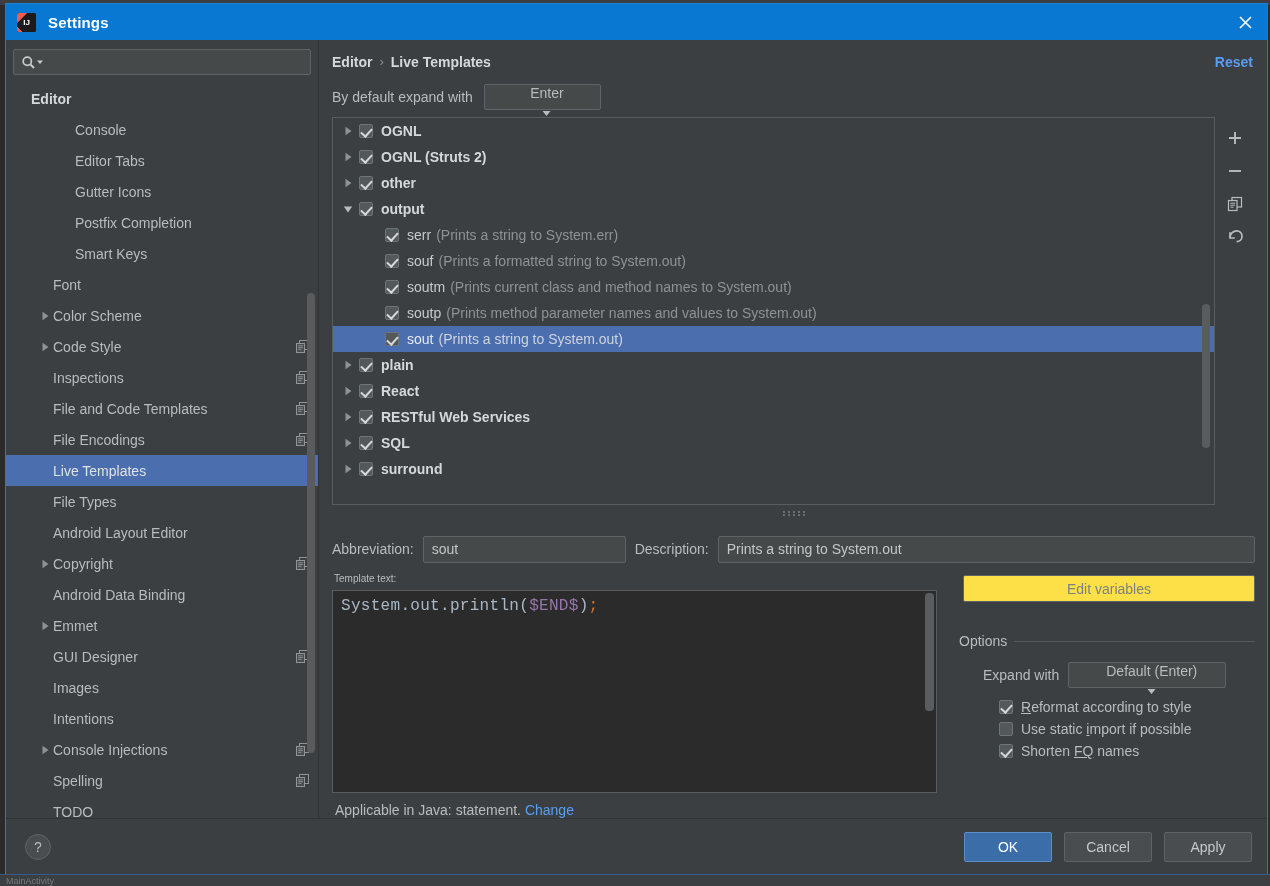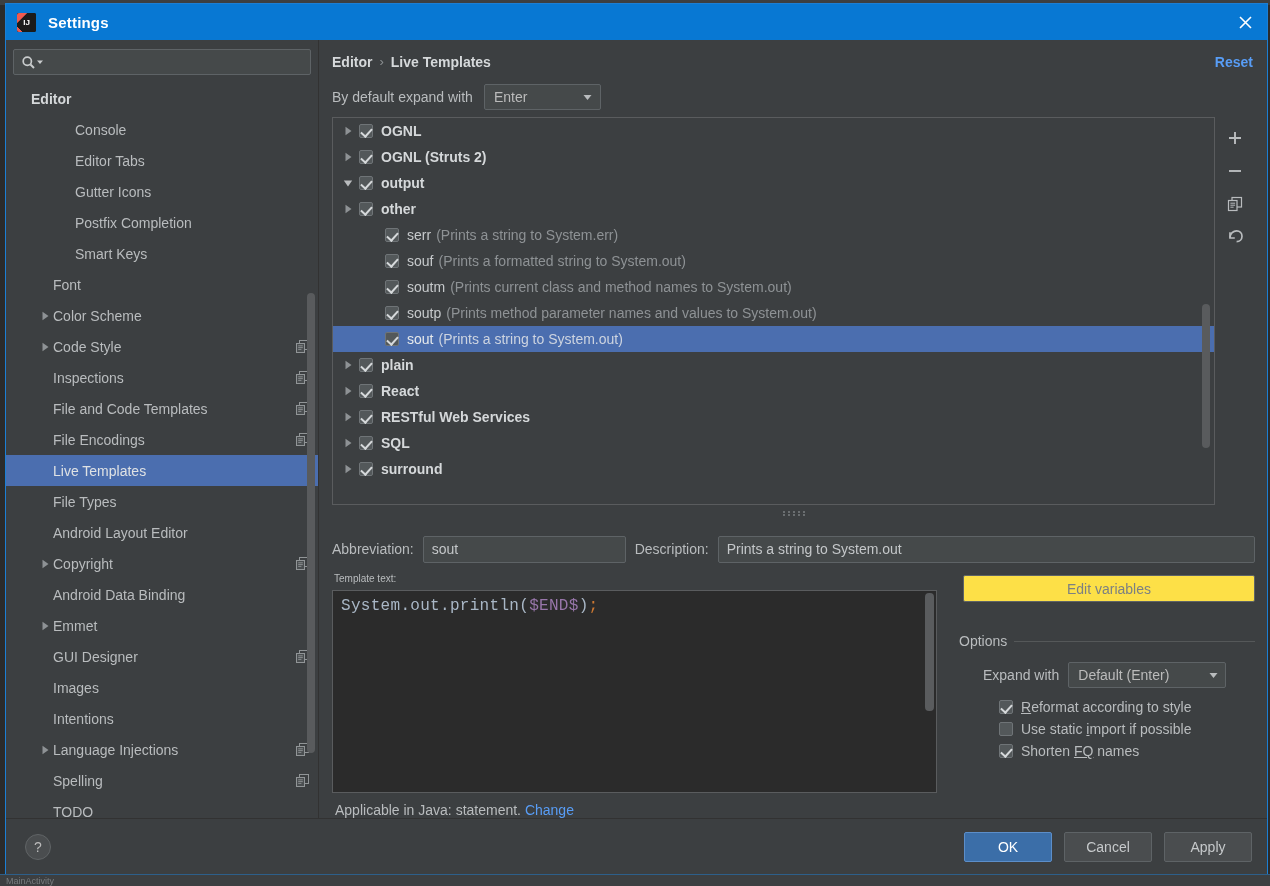--- a/index.html
+++ b/index.html
@@ -139,21 +139,21 @@
 
   .expand-row {
     height: 40px; flex: 0 0 40px; display: flex; align-items: center;
     gap: 11px;
   }
   .lbl { color: #b9bcbe; font-size: 14px; }
 
   .combo {
     height: 26px; background: #45494a; border: 1px solid #5e6366;
     border-radius: 2px; display: flex; align-items: center;
-    padding: 0 0 0 9px; cursor: pointer; min-width: 60px;
+    padding: 0 0 0 9px; cursor: pointer; min-width: 60px; flex-direction: column;
   }
   .combo .cv {
     color: #bbbbbb; font-size: 14px; flex: 1 1 auto; white-space: nowrap;
   }
   .combo .carrow {
     width: 24px; flex: 0 0 24px; display: flex; align-items: center;
     justify-content: center;
   }
   .combo .carrow svg { display: block; }
 
@@ -484,21 +484,21 @@
           <div class="tree-row">
             <span class="tw-arrow" style="margin-left: 32px;"></span>
             <span class="tree-label">Intentions</span>
           </div>
           <div class="tree-row">
             <span class="tw-arrow" style="margin-left: 32px;">
               <svg width="9" height="10" viewBox="0 0 9 10">
                 <path d="M1.5 0.8 L7.5 5 L1.5 9.2 Z" fill="#8e9295"></path>
               </svg>
             </span>
-            <span class="tree-label">Language Injections</span>
+            <span class="tree-label">Console Injections</span>
             <span class="cfg-icon">
               <svg width="13" height="13" viewBox="0 0 13 13">
                 <rect x="3.5" y="0.5" width="9" height="9" fill="none" stroke="#a0a4a6"></rect>
                 <rect x="0.5" y="3.5" width="8" height="9" fill="#4d5153" stroke="#a0a4a6"></rect>
                 <path d="M2.2 5.8 H6.8 M2.2 7.6 H6.8 M2.2 9.4 H5.4" stroke="#a0a4a6" stroke-width="0.9"></path>
               </svg>
             </span>
           </div>
           <div class="tree-row">
             <span class="tw-arrow" style="margin-left: 32px;"></span>
@@ -557,35 +557,35 @@
               <span class="twarr">
                 <svg width="9" height="10" viewBox="0 0 9 10">
                   <path d="M1.5 0.8 L7.5 5 L1.5 9.2 Z" fill="#8e9295"></path>
                 </svg>
               </span>
               <span class="cb checked"></span>
               <span class="t-name">OGNL (Struts 2)</span>
             </div>
             <div class="t-row group">
               <span class="twarr">
+                <svg width="9" height="10" viewBox="0 0 9 10">
+                  <path d="M1.5 0.8 L7.5 5 L1.5 9.2 Z" fill="#8e9295"></path>
+                </svg>
+              </span>
+              <span class="cb checked"></span>
+              <span class="t-name">other</span>
+            </div>
+            <div class="t-row group">
+              <span class="twarr">
                 <svg width="10" height="9" viewBox="0 0 10 9">
                   <path d="M0.8 1.5 L9.2 1.5 L5 7.5 Z" fill="#b9bcbe"></path>
                 </svg>
               </span>
               <span class="cb checked"></span>
               <span class="t-name">output</span>
-            </div>
-            <div class="t-row group">
-              <span class="twarr">
-                <svg width="9" height="10" viewBox="0 0 9 10">
-                  <path d="M1.5 0.8 L7.5 5 L1.5 9.2 Z" fill="#8e9295"></path>
-                </svg>
-              </span>
-              <span class="cb checked"></span>
-              <span class="t-name">other</span>
             </div>
             <div class="t-row child">
               <span class="twarr"></span>
               <span class="cb checked"></span>
               <span class="t-name">serr</span>
               <span class="t-desc">(Prints a string to System.err)</span>
             </div>
             <div class="t-row child">
               <span class="twarr"></span>
               <span class="cb checked"></span>

